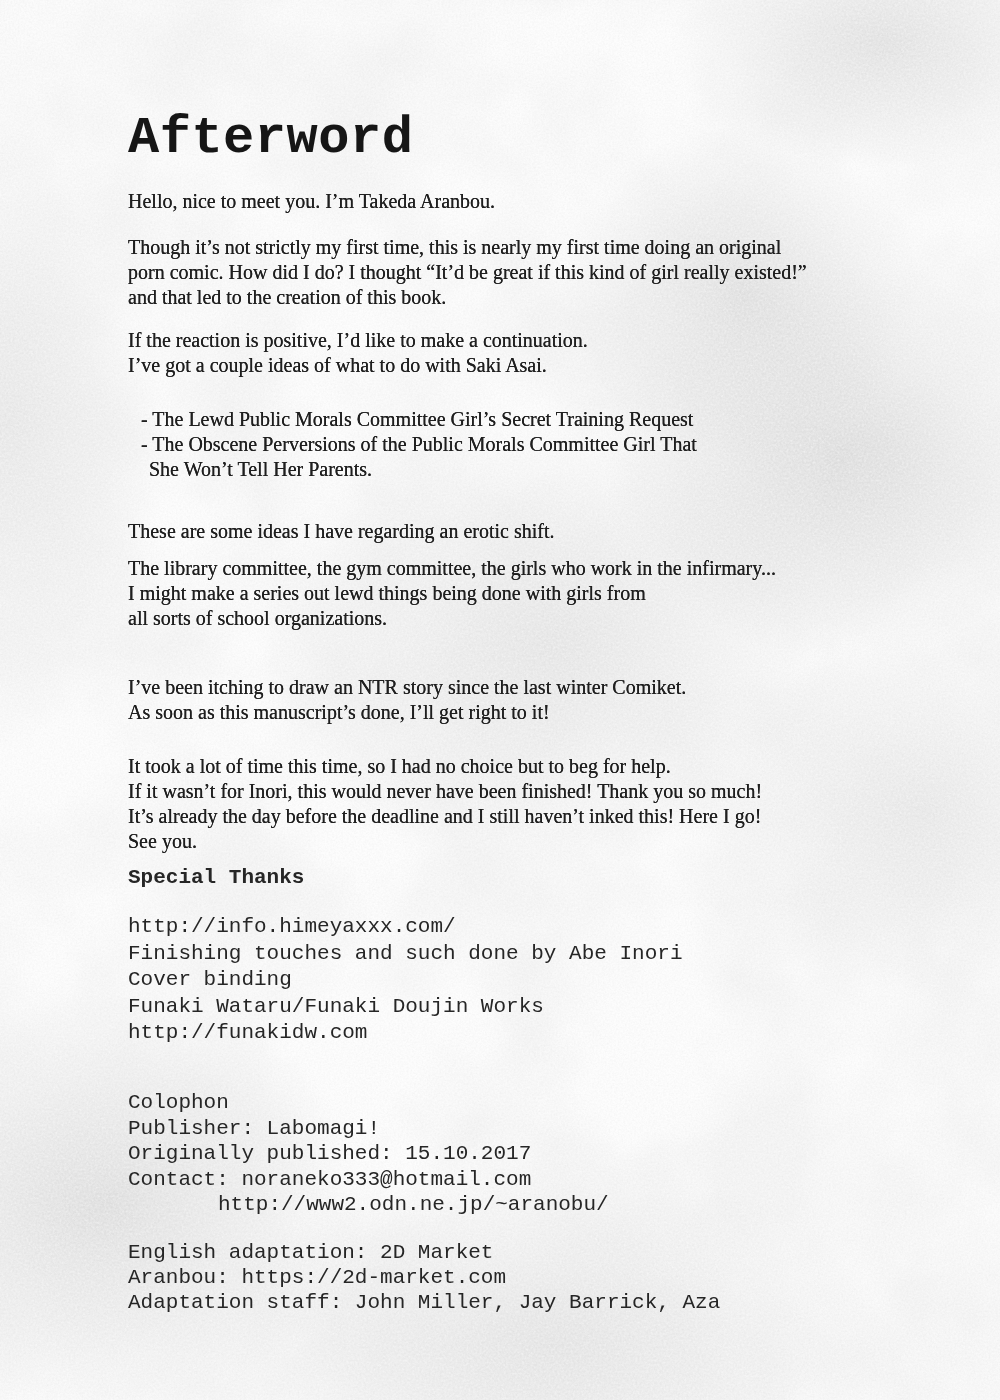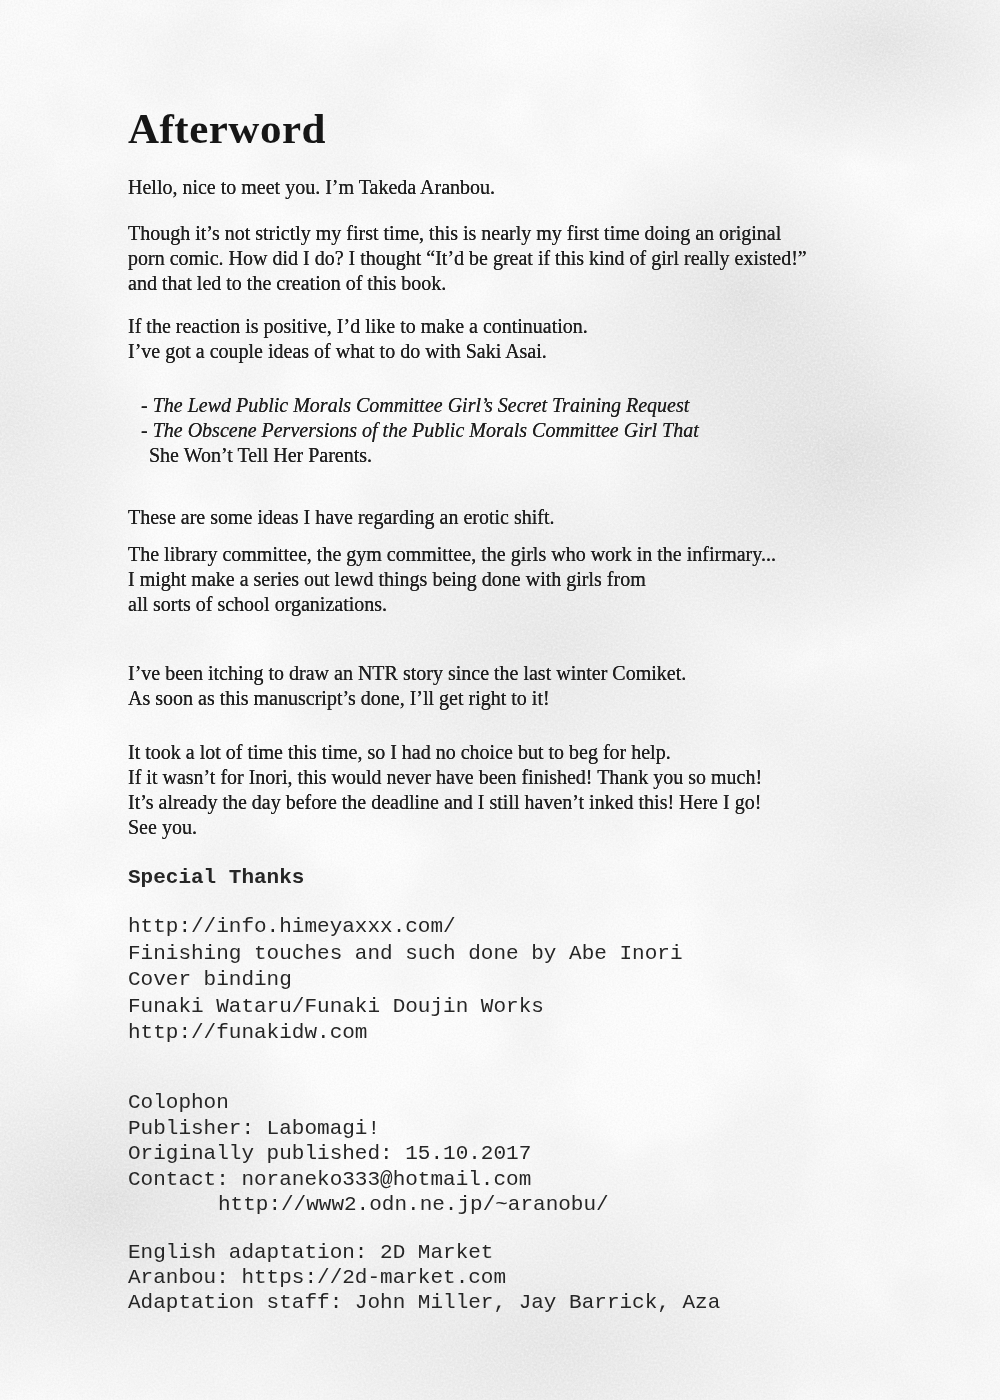--- a/index.html
+++ b/index.html
@@ -15,37 +15,38 @@
       radial-gradient(ellipse 300px 260px at 92% 58%, rgba(200,200,200,.40), rgba(200,200,200,0) 70%),
       radial-gradient(ellipse 380px 300px at 10% 86%, rgba(190,190,190,.50), rgba(190,190,190,0) 70%),
       radial-gradient(ellipse 480px 260px at 55% 96%, rgba(195,195,195,.45), rgba(195,195,195,0) 70%),
       radial-gradient(ellipse 220px 420px at 1% 30%,  rgba(200,200,200,.40), rgba(200,200,200,0) 70%),
       #fcfcfc;
   }
   .texture{position:absolute;left:0;top:0;z-index:0;}
   .col{position:absolute;left:128px;top:0;width:840px;height:100%;z-index:1;}
   .blk{position:absolute;left:0;white-space:nowrap;}
   .title{
-    font-family:Liberation Serif, serif;
-    font-weight:700;font-size:43px;line-height:1;
+    font-family:Liberation Mono, monospace;
+    font-weight:700;font-size:52px;line-height:1;
     color:#161616;letter-spacing:.5px;
   }
   .serif{
     font-family:"Liberation Serif", serif;
     font-size:20px;line-height:25px;color:#1f1f1f;
     text-shadow:0 0 .3px #1f1f1f;
+    margin-top:14px;
   }
   .sans{
     font-family:Liberation Mono, monospace;
     font-size:21px;line-height:25px;color:#262626;
   }
   .lh265{line-height:26.5px;}
   .lh255{line-height:25.5px;}
   .bold{font-weight:700;}
-  .idea{padding-left:13px;font-style:italic;}
+  .idea{padding-left:13px;}
   .idea-cont{padding-left:21px;}
   .indent-url{padding-left:90px;}
 </style>
 </head>
 <body>
 
 <div class="page">
 
   <svg class="texture" width="1000" height="1400" aria-hidden="true">
     <defs>

